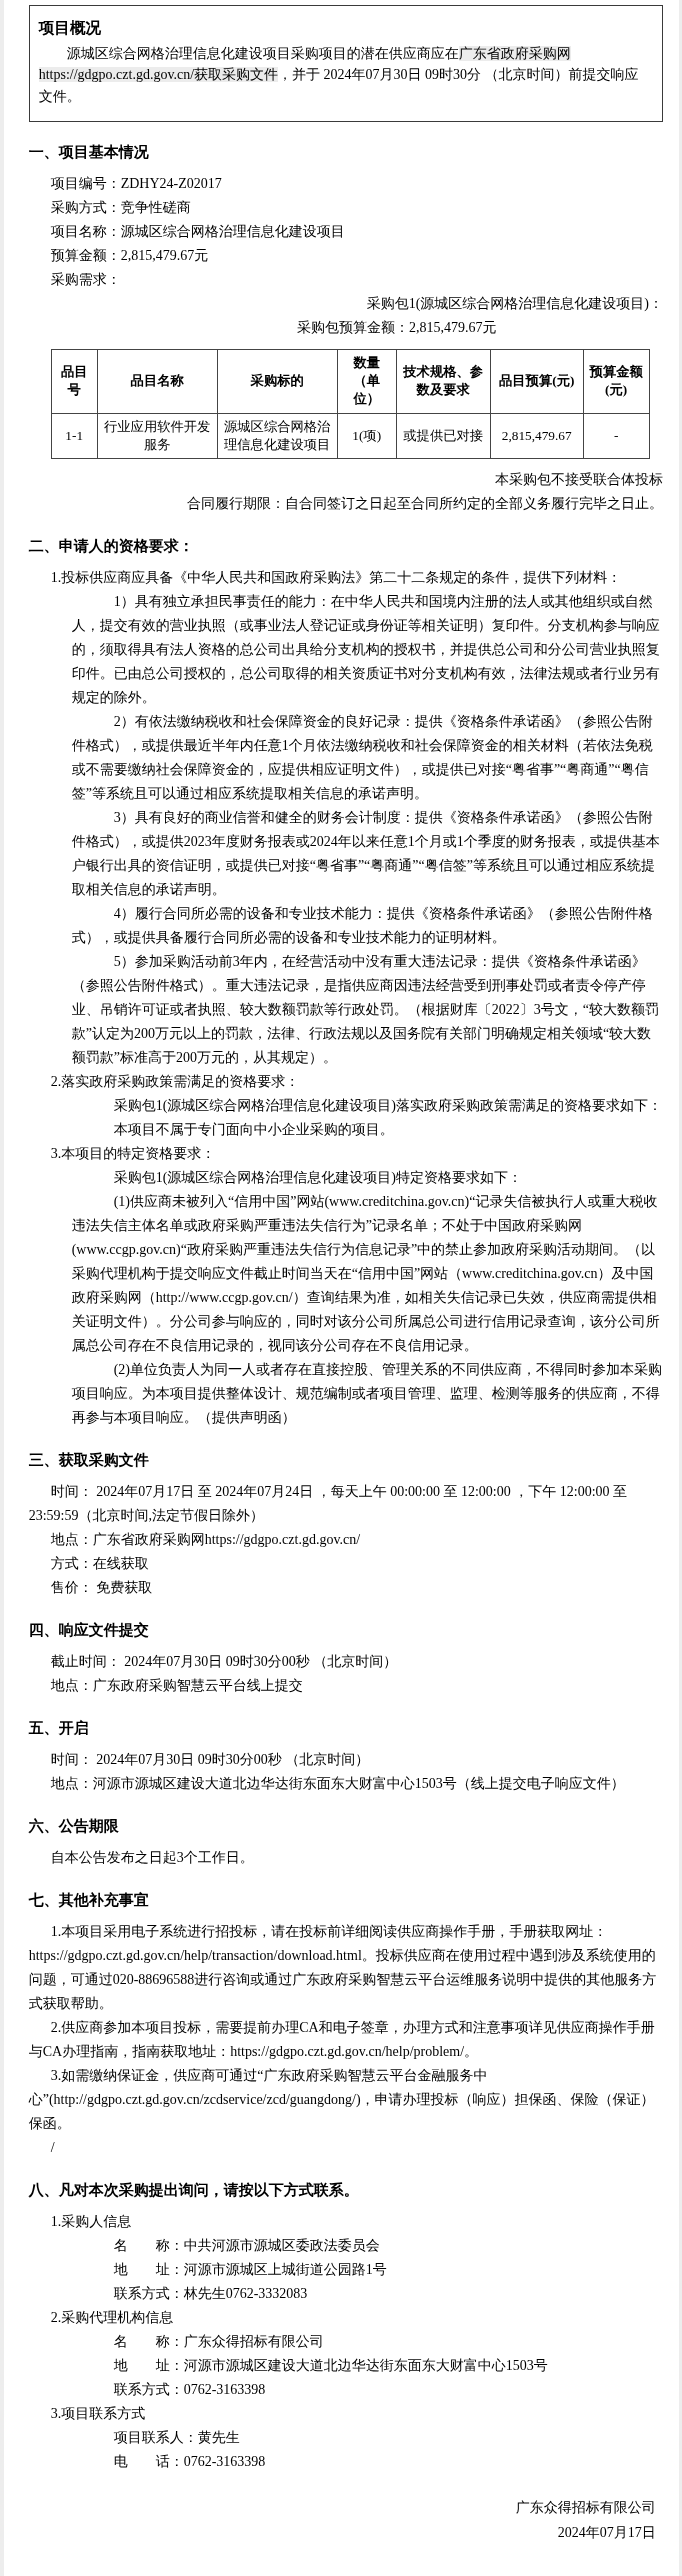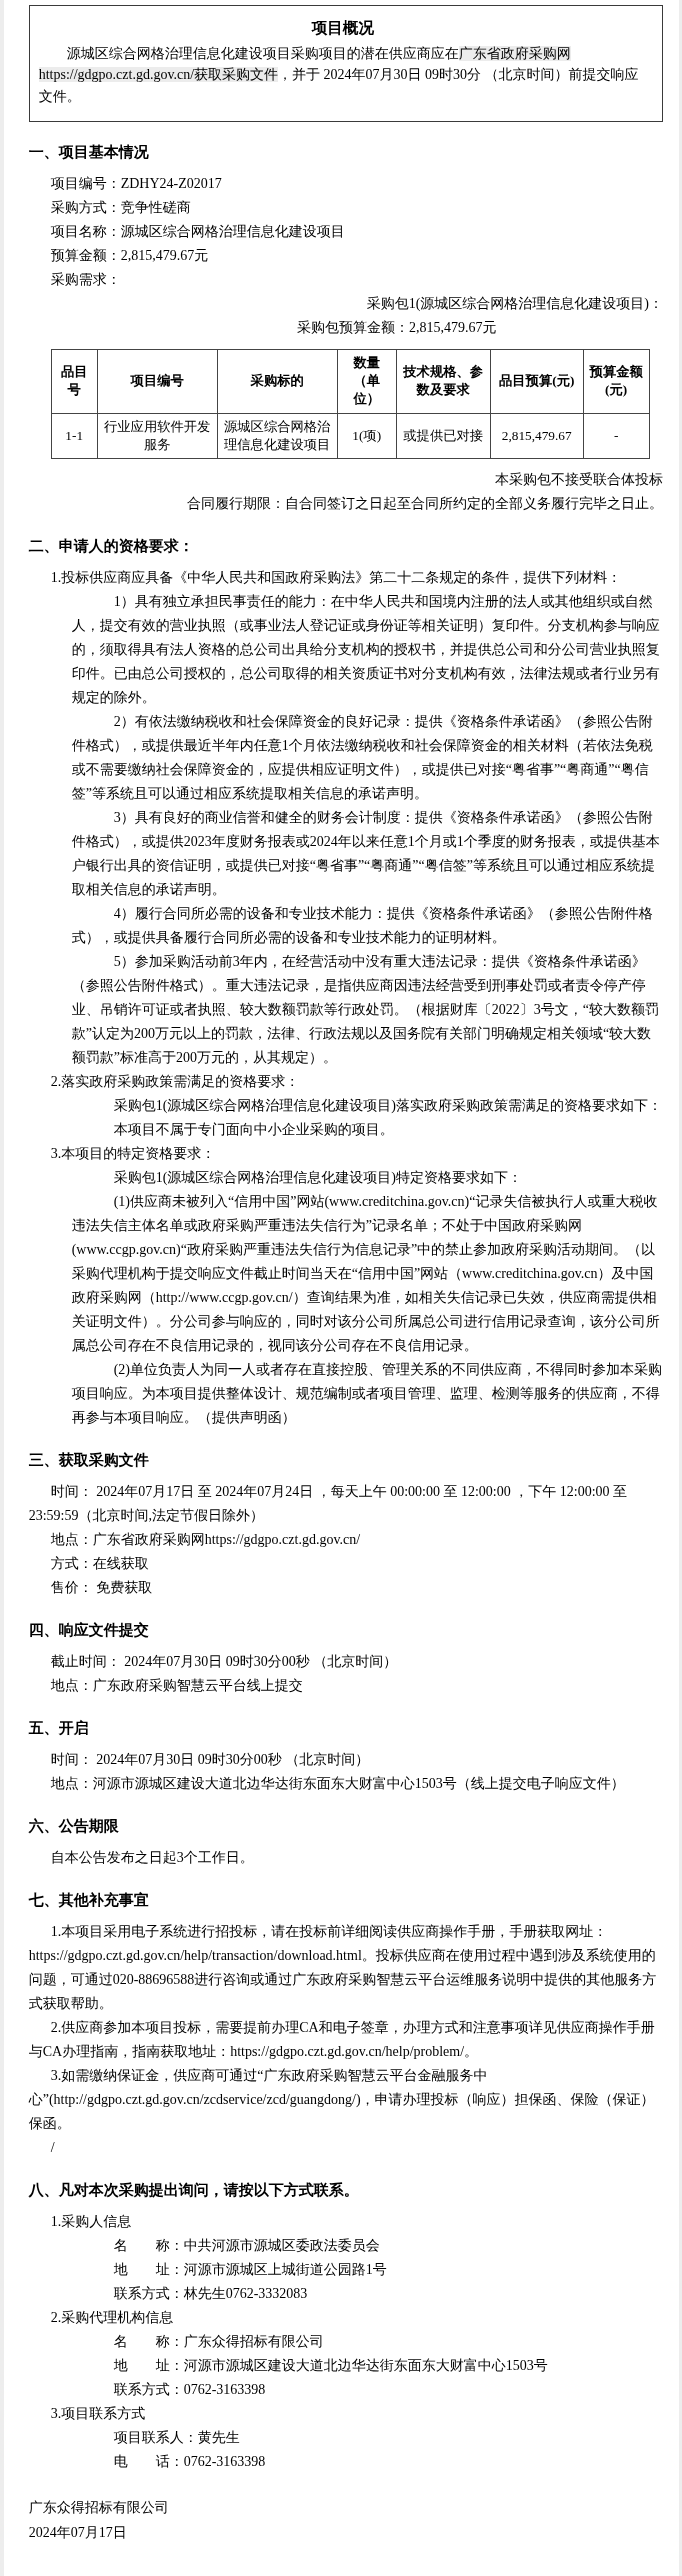--- a/index.html
+++ b/index.html
@@ -1,36 +1,36 @@
 <!DOCTYPE html>
 <html style="font-size:12px"><head>
 <meta charset="utf-8">
 <style>
   html,body{margin:0;padding:0;background:#ededed;width:683px;font-family:"Liberation Serif","DejaVu Serif",serif;color:#000;}
   .page{margin:0 3.7px 10.4px 3.7px;background:#fff;padding:5.2px 16.3px 7.4px 25px;min-height:2440px;box-sizing:border-box;}
   
   .obox{border:1.5px solid #3a3a3a;padding:10.4px 15px 13.3px 9px;margin-bottom:19px;}
-  .obox-title{font-size:15.6px;font-weight:bold;line-height:22px;margin:0;text-align:center;}
+  .obox-title{font-size:15.6px;font-weight:bold;line-height:22px;margin:0;}
   .obox-p{font-size:14px;line-height:21.5px;margin:4.4px 0 0 0;text-indent:28px;}
   .hl{background:#ececec;}
   
   h2{font-size:15px;line-height:22px;font-weight:bold;margin:19px 0 9px 0;}
   p{font-size:14px;line-height:24px;margin:0;}
   .lvl1{text-indent:22px;}
   .lvl2{text-indent:42px;margin-left:43px;}
   .lvl3{text-indent:92px;text-align:right;}
   .lvl4{text-indent:102px;text-align:center;}
   
   table.items{border-collapse:collapse;margin:9px 0 9px 22px;width:586px;table-layout:fixed;}
   table.items th,table.items td{border:0.7px solid #444;font-weight:bold;font-size:13.3px;line-height:18px;text-align:center;vertical-align:middle;padding:4.4px 3.7px;word-break:break-all;}
   table.items td{font-weight:normal;}
   td.dash{text-align:right;padding-right:7.4px;}
   col.c1{width:46px}col.c2{width:120px}col.c3{width:120px}col.c4{width:59px}col.c5{width:94px}col.c6{width:93px}col.c7{width:66px}
   
-  .sig{padding-right:7.4px;margin-top:21px;}
+  .sig{text-align:right;padding-right:7.4px;margin-top:21px;}
   .sig p{line-height:25px;}
   
   .sans{font-family:"Liberation Sans","DejaVu Sans",sans-serif;}
   .attach{margin-top:42px;font-size:12px;color:#333;}
   .attach-label{margin:0 0 4.4px 16.3px;font-size:12px;line-height:16.3px;}
   .attach a{display:block;margin-left:40px;font-size:11px;line-height:17px;color:#3e82c9;text-decoration:none;}
 </style>
 </head>
 <body>
 
@@ -56,21 +56,21 @@
         <col class="c2">
         <col class="c3">
         <col class="c4">
         <col class="c5">
         <col class="c6">
         <col class="c7">
       </colgroup>
     <tbody>
         <tr>
       <th>品目号</th>
-      <th>项目编号</th>
+      <th>品目名称</th>
       <th>采购标的</th>
       <th>数量（单位）</th>
       <th>技术规格、参数及要求</th>
       <th>品目预算(元)</th>
       <th>预算金额(元)</th>
     </tr>
     <tr>
       <td>1-1</td>
       <td>行业应用软件开发服务</td>
       <td>源城区综合网格治理信息化建设项目</td>

